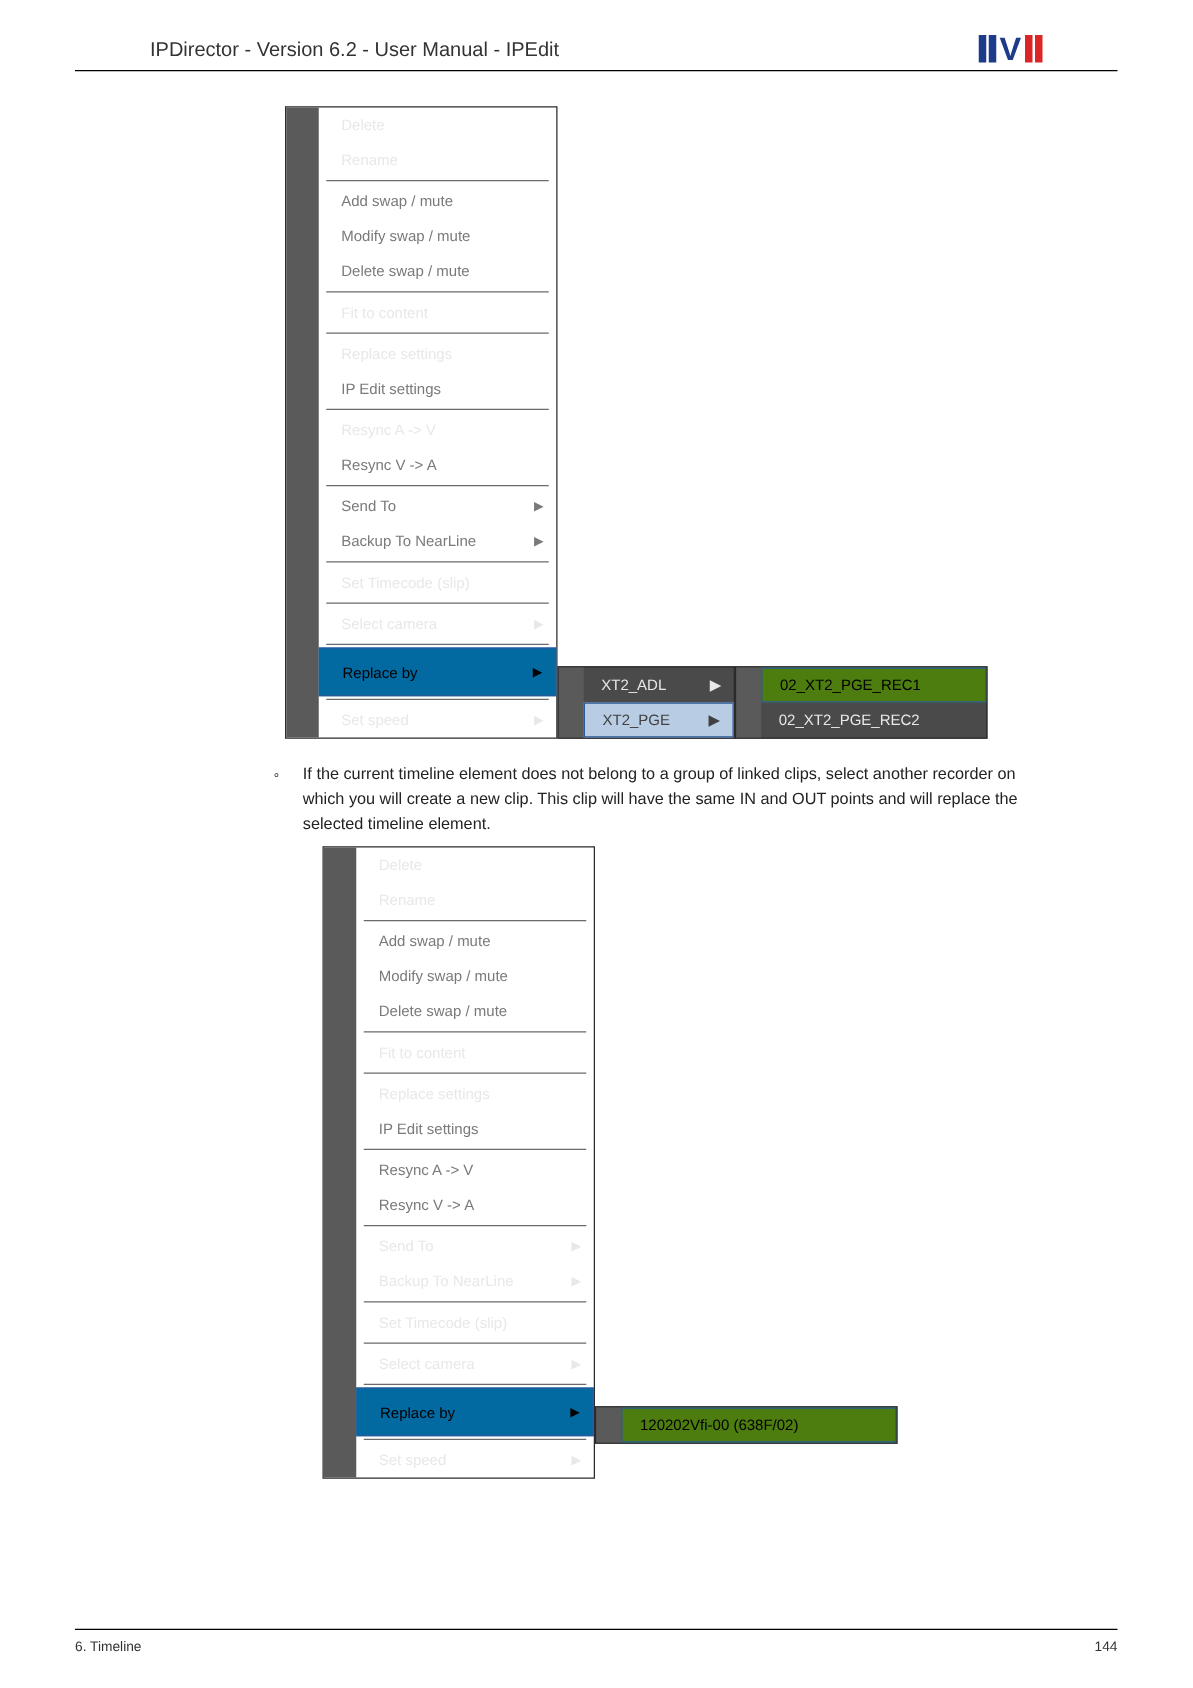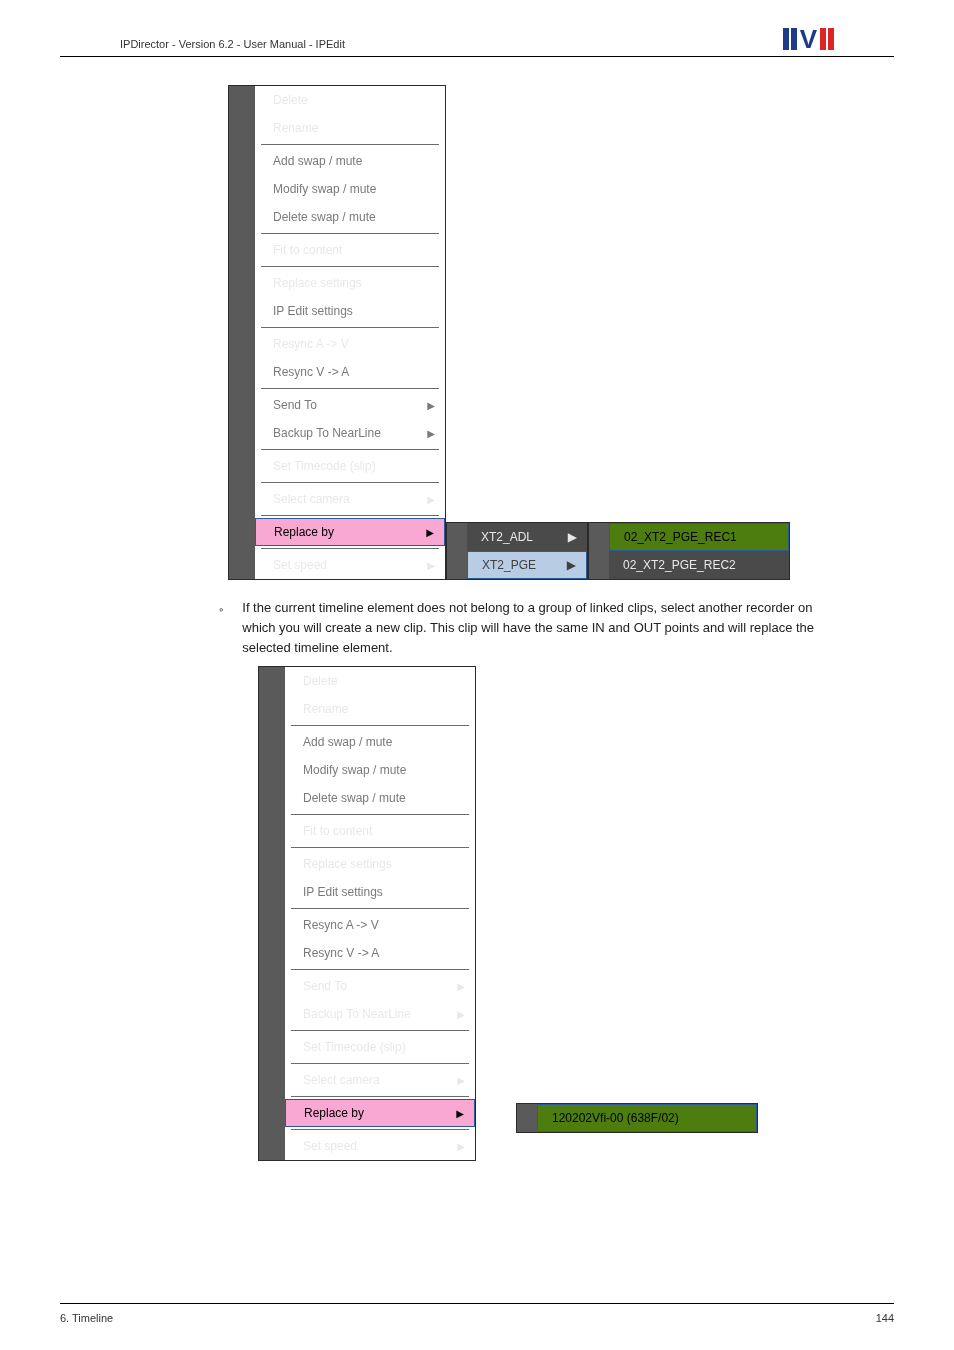--- a/index.html
+++ b/index.html
@@ -12,21 +12,21 @@
   }
   .header {
     padding: 28px 60px 6px 60px;
     display: flex;
     justify-content: space-between;
     align-items: flex-end;
     border-bottom: 1px solid #000;
     margin: 0 60px;
   }
   .header-text {
-    font-size: 11px;
+    font-size: 16px;
     color: #333;
   }
   .logo {
     display: flex;
     align-items: center;
     gap: 2px;
   }
   .logo-bar {
     width: 6px;
     height: 22px;
@@ -60,24 +60,24 @@
     height: 28px;
     padding: 0 10px 0 18px;
     font-size: 12px;
     color: #e8e8e8;
     white-space: nowrap;
     min-width: 190px;
   }
   .menu-item.with-arrow { justify-content: space-between; }
   .menu-item.disabled { color: #7a7a7a; }
   .menu-item.hovered {
-    background: #f9a8d4;
+    background: #0369a1;
     color: #000;
     border: 1px solid #2a5a9a;
-    height: 28px;
+    height: 39px;
   }
   .menu-item .arrow {
     margin-left: 28px;
     font-size: 10px;
   }
   .menu-sep {
     height: 1px;
     background: #6a6a6a;
     margin: 2px 6px;
   }
@@ -304,21 +304,21 @@
           <span class="arrow">▶</span>
         </div>
         <div class="menu-sep"></div>
         <div class="menu-item with-arrow">
           <span>Set speed</span>
           <span class="arrow">▶</span>
         </div>
       </div>
     </div>
 
-    <div style="display:flex; flex-direction:column; margin-bottom:28px;margin-left:40px;">
+    <div style="display:flex; flex-direction:column; margin-bottom:28px;">
       <div class="sub-panel">
         <div class="sub-left-strip"></div>
         <div class="final-col">
           <div class="final-item hovered" style="min-width:220px;">120202Vfi-00 (638F/02)</div>
         </div>
       </div>
     </div>
   </div>
 
 </div>

